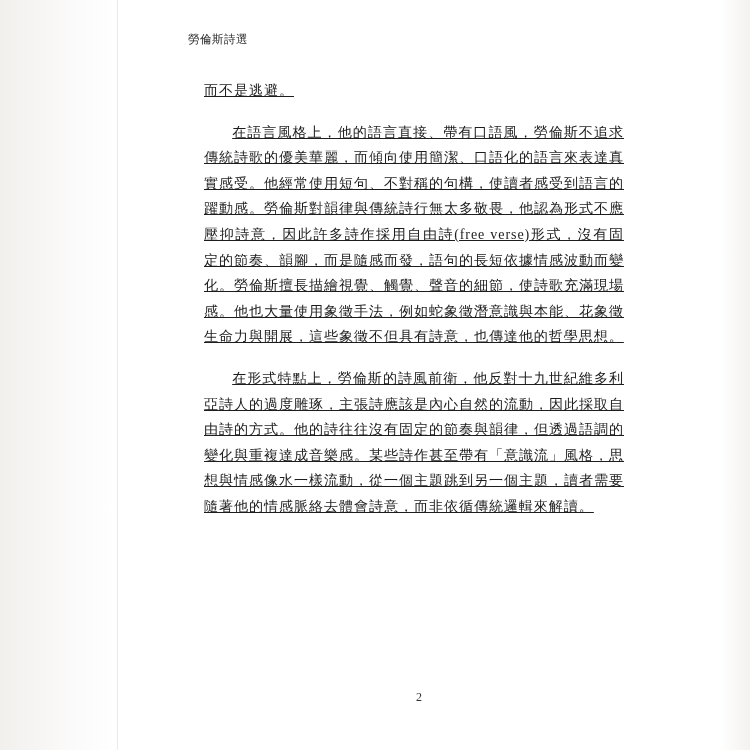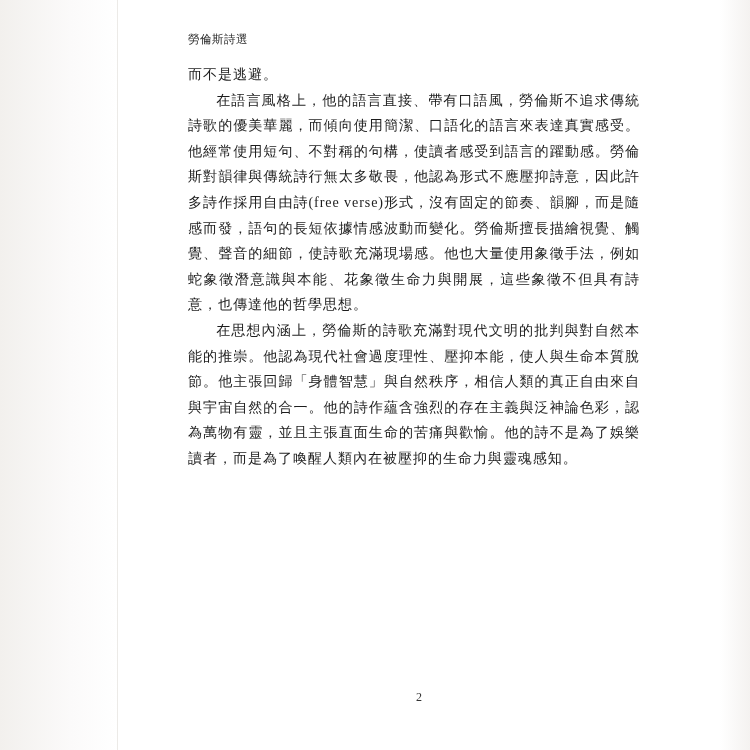--- a/index.html
+++ b/index.html
@@ -60,27 +60,28 @@
     text-align: center;
   }
   .body-text {
     position: absolute;
     left: 70px;
     top: 62px;
     width: 452px;
     color: #1c1c1c;
   }
   .body-text p {
-    margin: 0;
+    margin: 16px;
     font-size: 14.1px;
     line-height: 25.6px;
     text-align: justify;
     text-justify: inter-ideograph;
     letter-spacing: 0.9px;
     color: #1d1d1d;
+    text-decoration: underline;
   }
   .body-text p.indent {
     text-indent: 2em;
   }
   .folio {
     position: absolute;
     left: 0;
     top: 690px;
     width: 602px;
     text-align: center;
@@ -92,19 +93,19 @@
 <body>
 
 <div id="page">
   <div class="sheet">
 
     <div class="running-head">勞倫斯詩選</div>
 
     <div class="body-text">
       <p>而不是逃避。</p>
       <p class="indent">在語言風格上，他的語言直接、帶有口語風，勞倫斯不追求傳統詩歌的優美華麗，而傾向使用簡潔、口語化的語言來表達真實感受。他經常使用短句、不對稱的句構，使讀者感受到語言的躍動感。勞倫斯對韻律與傳統詩行無太多敬畏，他認為形式不應壓抑詩意，因此許多詩作採用自由詩(free verse)形式，沒有固定的節奏、韻腳，而是隨感而發，語句的長短依據情感波動而變化。勞倫斯擅長描繪視覺、觸覺、聲音的細節，使詩歌充滿現場感。他也大量使用象徵手法，例如蛇象徵潛意識與本能、花象徵生命力與開展，這些象徵不但具有詩意，也傳達他的哲學思想。</p>
-      <p class="indent">在思想內涵上，勞倫斯的詩歌充滿對現代文明的批判與對自然本能的推崇。他認為現代社會過度理性、壓抑本能，使人與生命本質脫節。他主張回歸「身體智慧」與自然秩序，相信人類的真正自由來自與宇宙自然的合一。他的詩作蘊含強烈的存在主義與泛神論色彩，認為萬物有靈，並且主張直面生命的苦痛與歡愉。他的詩不是為了娛樂讀者，而是為了喚醒人類內在被壓抑的生命力與靈魂感知。</p>
+      <p class="indent">在形式特點上，勞倫斯的詩風前衛，他反對十九世紀維多利亞詩人的過度雕琢，主張詩應該是內心自然的流動，因此採取自由詩的方式。他的詩往往沒有固定的節奏與韻律，但透過語調的變化與重複達成音樂感。某些詩作甚至帶有「意識流」風格，思想與情感像水一樣流動，從一個主題跳到另一個主題，讀者需要隨著他的情感脈絡去體會詩意，而非依循傳統邏輯來解讀。</p>
     </div>
 
     <div class="folio">2</div>
 
   </div>
 </div>
 
 </body></html>

